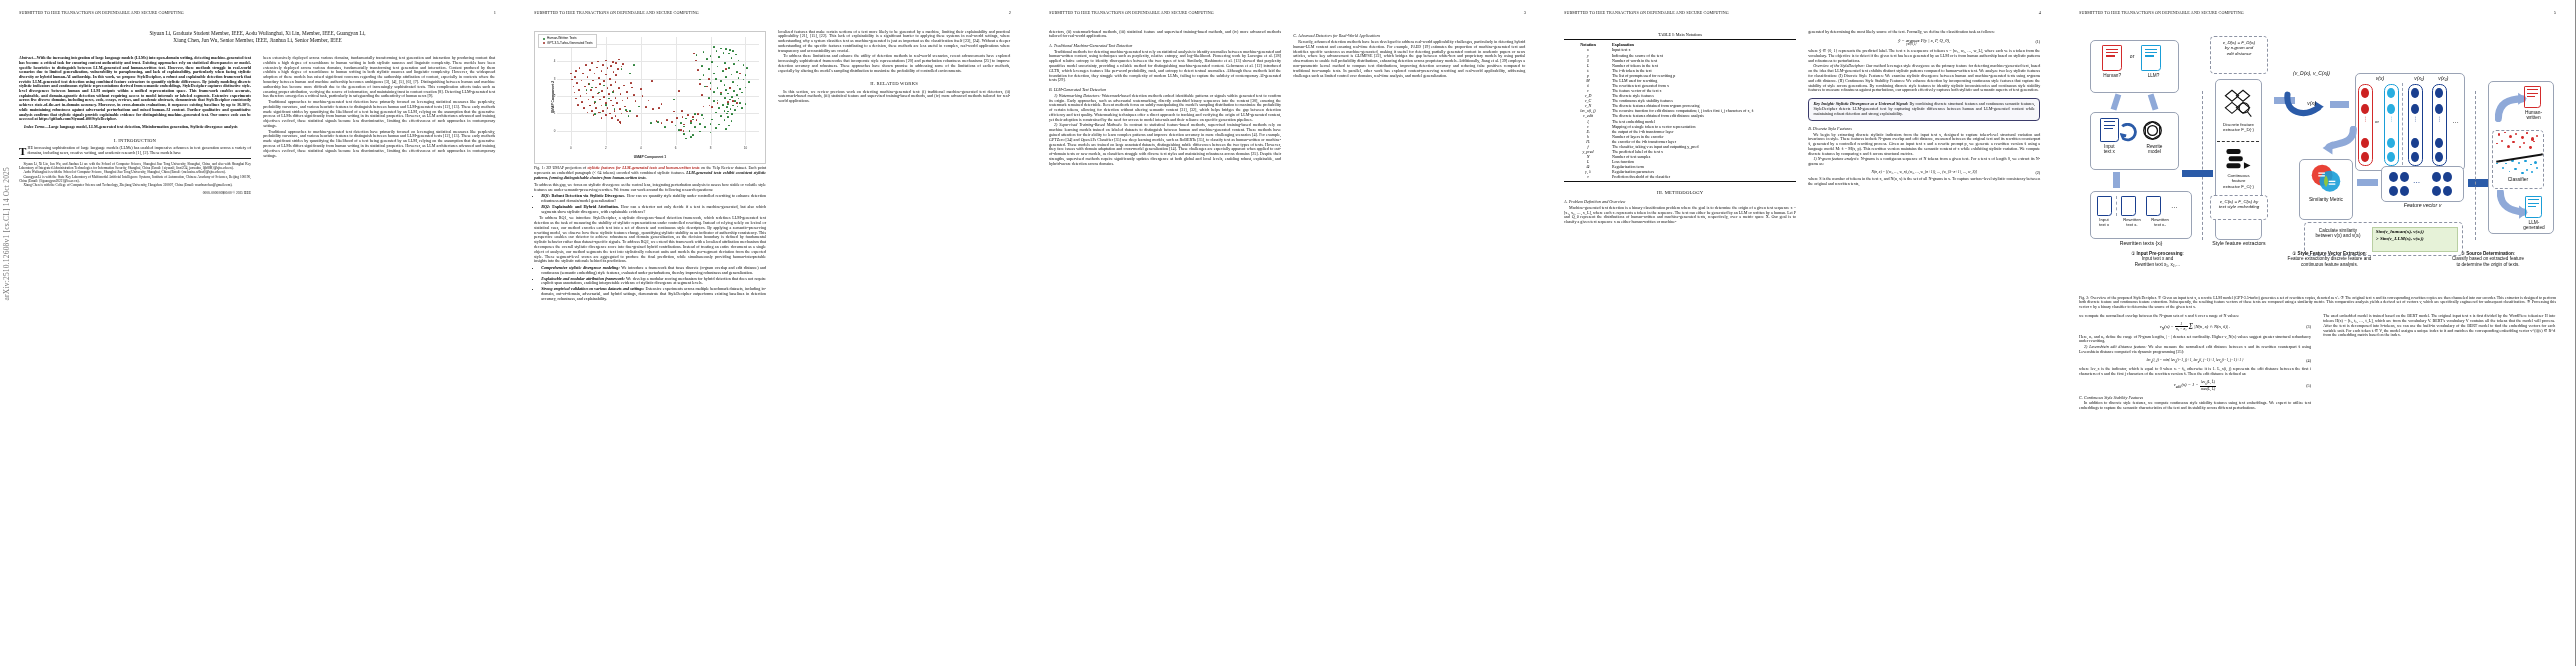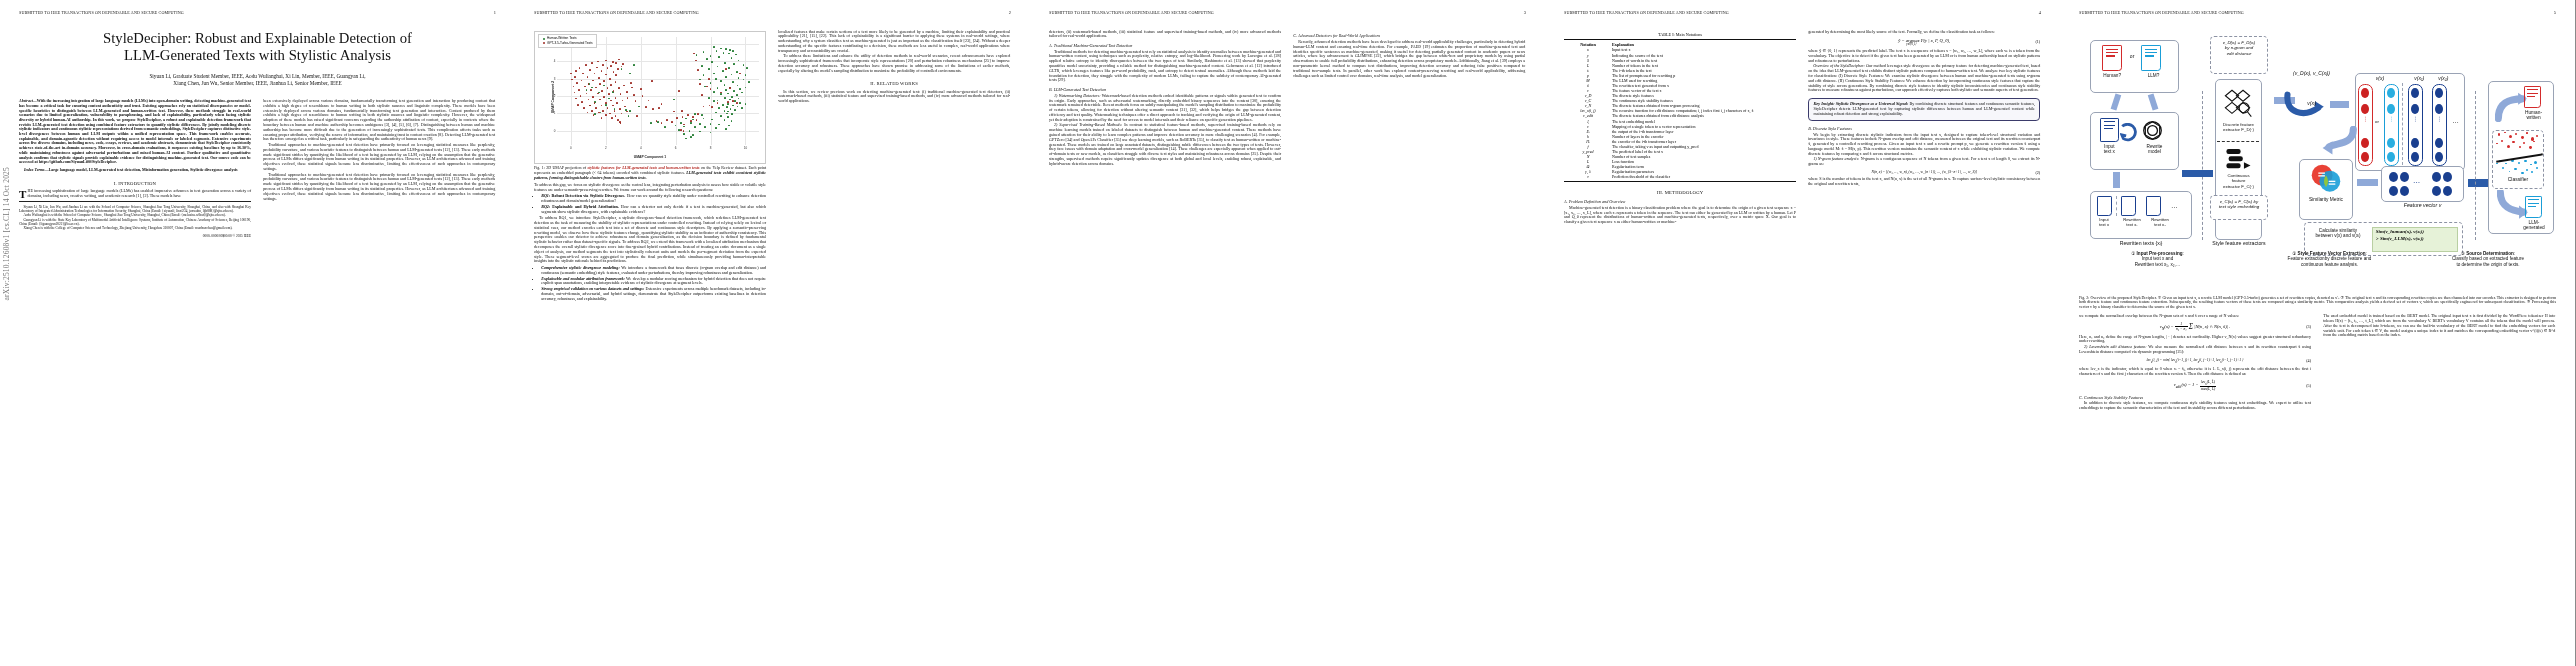--- a/index.html
+++ b/index.html
@@ -95,24 +95,20 @@
 
 <div id="sheet">
 
   <div class="page">
     <div class="arxiv">arXiv:2510.12608v1  [cs.CL]  14 Oct 2025</div>
     <div class="runhead">
       <span class="t">SUBMITTED TO IEEE TRANSACTIONS ON DEPENDABLE AND SECURE COMPUTING</span>
       <span class="pn">1</span>
     </div>
 
-    <div class="title">
-      <span>StyleDecipher: Robust and Explainable Detection of</span><br>
-      <span>LLM-Generated Texts with Stylistic Analysis</span>
-    </div>
     <div class="authors">
       <span>Siyuan Li, Graduate Student Member, IEEE, Aodu Wulianghai, Xi Lin, Member, IEEE, Guangyan Li,</span><br>
       <span>Xiang Chen, Jun Wu, Senior Member, IEEE, Jianhua Li, Senior Member, IEEE</span>
     </div>
 
     <div class="cols">
       <div class="col">
         <p class="abs">
           <span class="lead">Abstract</span>—<span>With the increasing integration of large language models (LLMs) into open-domain writing, detecting machine-generated text has become a critical task for ensuring content authenticity and trust. Existing approaches rely on statistical discrepancies or model-specific heuristics to distinguish between LLM-generated and human-written text. However, these methods struggle in real-world scenarios due to limited generalization, vulnerability to paraphrasing, and lack of explainability, particularly when facing stylistic diversity or hybrid human-AI authorship. In this work, we propose StyleDecipher, a robust and explainable detection framework that revisits LLM-generated text detection using combined feature extractors to quantify stylistic differences. By jointly modeling discrete stylistic indicators and continuous stylistic representations derived from semantic embeddings, StyleDecipher captures distinctive style-level divergences between human and LLM outputs within a unified representation space. This framework enables accurate, explainable, and domain-agnostic detection without requiring access to model internals or labeled segments. Extensive experiments across five diverse domains, including news, code, essays, reviews, and academic abstracts, demonstrate that StyleDecipher consistently achieves state-of-the-art in-domain accuracy. Moreover, in cross-domain evaluations, it surpasses existing baselines by up to 36.30%, while maintaining robustness against adversarial perturbations and mixed human-AI content. Further qualitative and quantitative analysis confirms that stylistic signals provide explainable evidence for distinguishing machine-generated text. Our source code can be accessed at https://github.com/SiyuanLi00/StyleDecipher.</span>
         </p>

